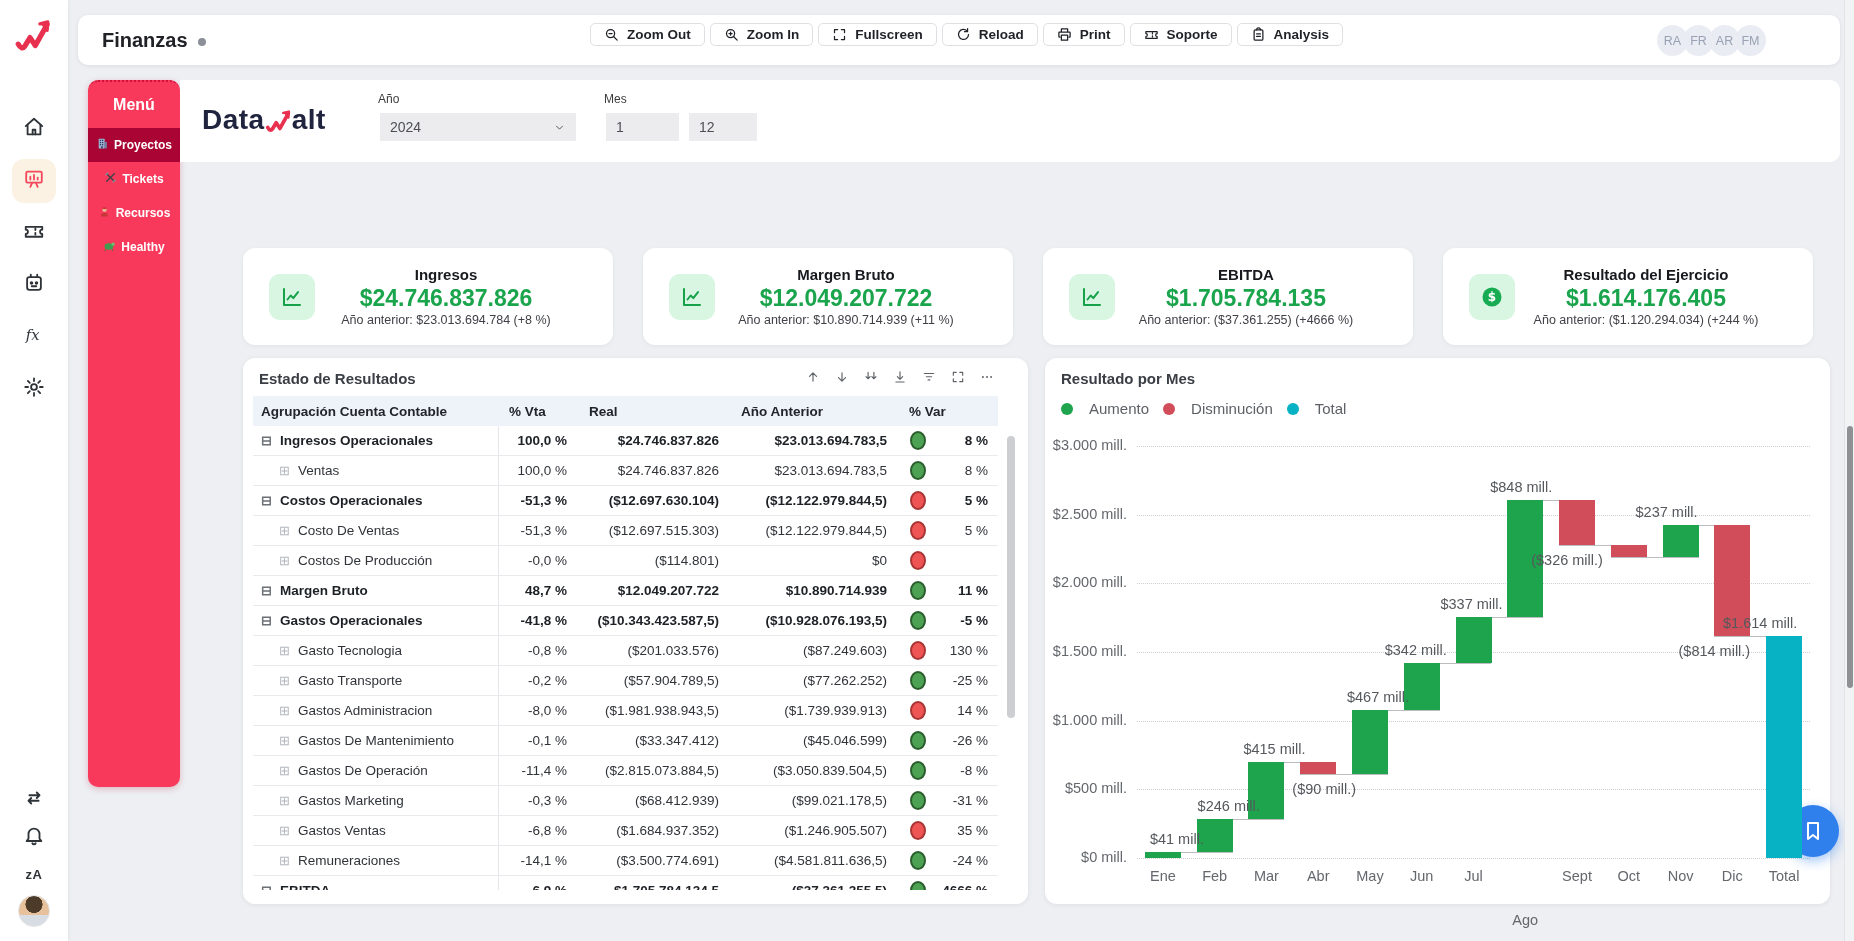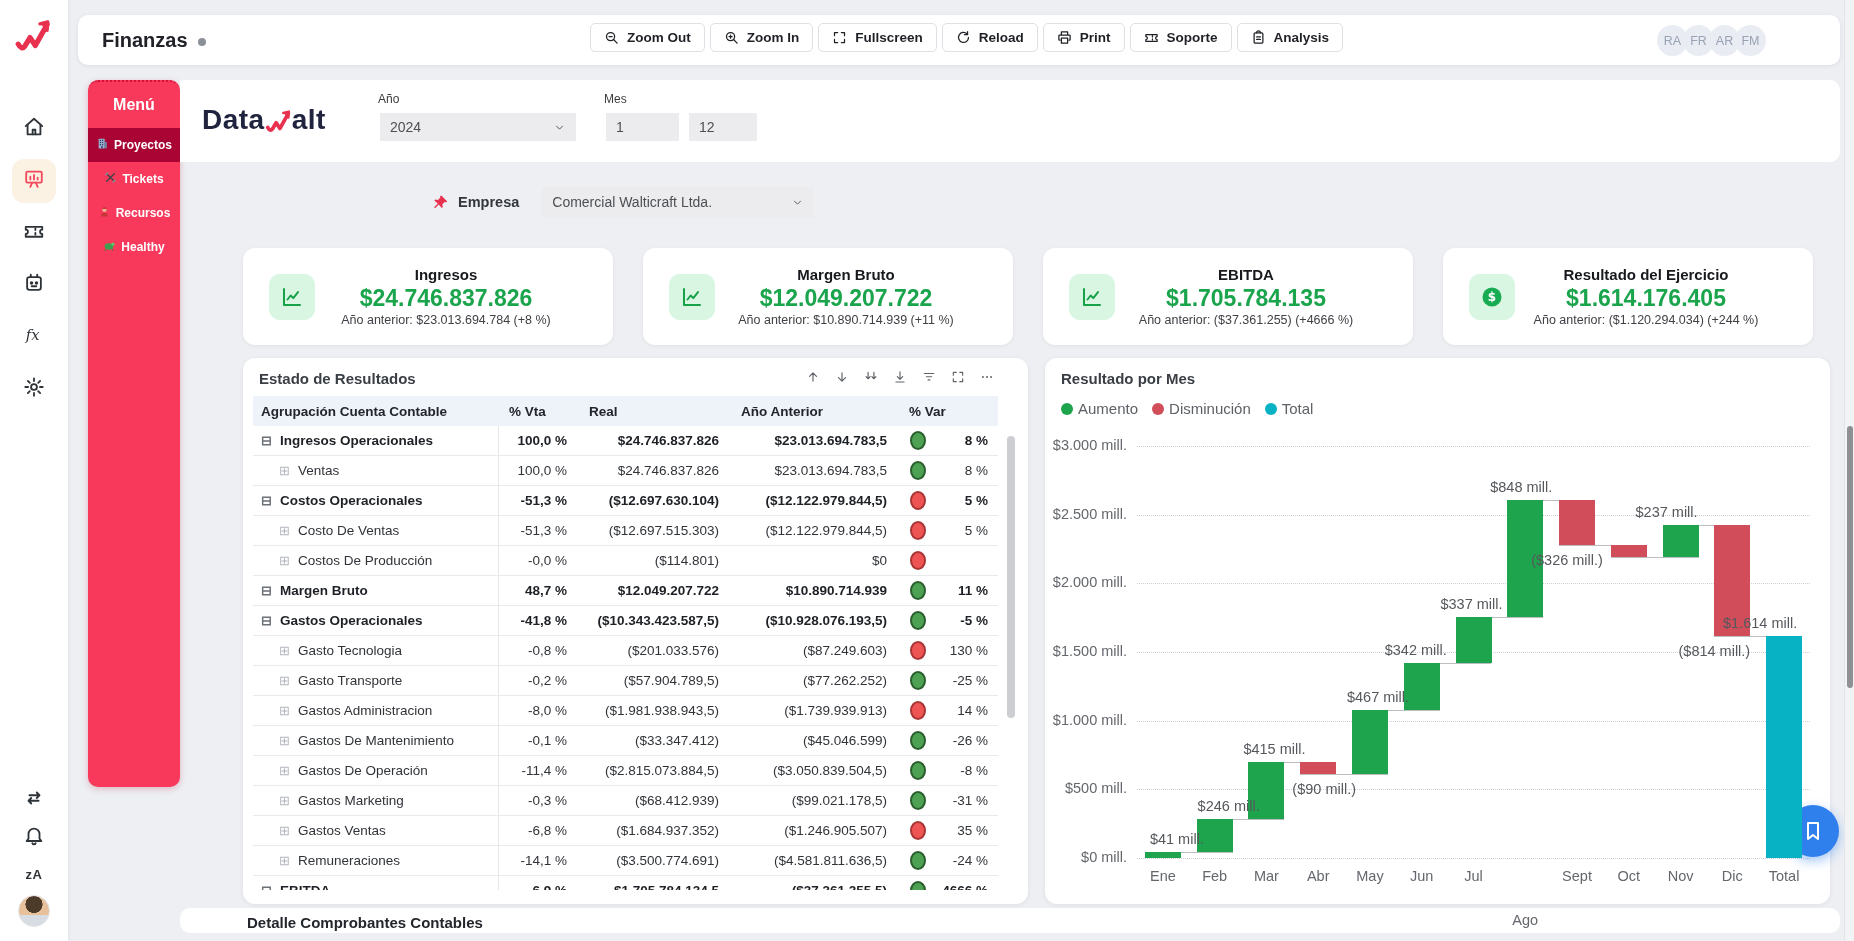--- a/index.html
+++ b/index.html
@@ -21,21 +21,21 @@
       background:radial-gradient(circle at 50% 28%, #4d3b2a 0 32%, rgba(0,0,0,0) 33%),
                  linear-gradient(180deg,#e6c19b 0 62%,#d8dde4 62%);}
 
   
   .topbar{position:absolute;left:78px;top:15px;width:1762px;height:50px;background:#fff;border-radius:10px;
           box-shadow:0 1px 4px rgba(25,28,40,.08);}
   .title-wrap{position:absolute;left:24px;top:0;height:50px;display:flex;align-items:center;gap:10px;
           font-size:20px;font-weight:700;color:#202228;}
   .title-dot{width:8px;height:8px;border-radius:50%;background:#8a8f98;margin-top:3px;}
   .toolbar{position:absolute;left:512px;top:8px;display:flex;gap:5px;}
-  .tool{height:29px;display:flex;align-items:center;gap:8px;padding:0 13px;background:#fff;border:1px solid #dfe0e4;
+  .tool{height:23px;display:flex;align-items:center;gap:8px;padding:0 13px;background:#fff;border:1px solid #dfe0e4;
         border-radius:5px;font-size:13.5px;font-weight:700;color:#1f2126;cursor:pointer;font-family:inherit;}
   .tool .ticon svg{width:15px;height:15px;display:block;}
   .avatars{position:absolute;right:74px;top:10px;display:flex;}
   .avatar{width:31px;height:31px;border-radius:50%;background:#e9ecf2;color:#99a2b4;font-size:12.5px;font-weight:400;
           display:flex;align-items:center;justify-content:center;margin-left:-5px;cursor:pointer;}
   .avatar:first-child{margin-left:0;}
 
   
   .menu{position:absolute;left:88px;top:80px;width:92px;height:707px;background:#f9395b;border-radius:10px;
         box-shadow:0 2px 6px rgba(180,20,50,.25);overflow:hidden;border-top:2px dotted #d21039;}
@@ -99,21 +99,21 @@
   .c.num{text-align:right;padding-right:12px;white-space:nowrap;}
   .c.circ{display:flex;justify-content:center;}
   .c.var{padding-right:4px;}
   .ellipse{width:16px;height:19px;border-radius:50%;}
   .ellipse.g{background:#4da153;border:2px solid #2a5f2d;}
   .ellipse.r{background:#ef5455;border:2px solid #a93434;}
   .tbl-scroll{position:absolute;right:13px;top:78px;width:8px;height:282px;background:#cdced2;border-radius:4px;cursor:pointer;}
 
   
   .legend{position:absolute;left:16px;top:42px;display:flex;gap:14px;align-items:center;font-size:15px;color:#5d6166;}
-  .legend-item{display:flex;align-items:center;gap:5px;}
+  .legend-item{display:flex;align-items:center;gap:16px;}
   .ldot{width:12px;height:12px;border-radius:50%;}
   .plot{position:absolute;left:92px;top:88px;width:673px;height:412px;}
   .gridline{position:absolute;left:0;width:100%;height:0;border-top:1px dotted #cfd0d4;}
   .ytick{position:absolute;left:0;width:82px;text-align:right;font-size:14.5px;color:#64676c;white-space:nowrap;}
   .bar{position:absolute;width:36px;z-index:2;cursor:pointer;}
   .conn{position:absolute;height:1px;background:#bcbdc1;z-index:1;}
   .dlabel{position:absolute;width:120px;text-align:center;font-size:14.5px;color:#55585c;white-space:nowrap;z-index:3;}
   .xlabel{position:absolute;text-align:center;font-size:14.5px;color:#64676c;z-index:3;}
 
   
@@ -335,34 +335,20 @@
       <span>2024</span>
       <svg viewBox="0 0 24 24" fill="none" stroke="currentColor" stroke-width="1.8">
           <path d="M6 9l6 6 6-6"></path>
         </svg>
     </div>
     <div class="slicer-label" style="left:424px;top:12px">Mes</div>
     <input class="mes-input" style="left: 426px; top: 33px; width: 73px;" value="1">
     <input class="mes-input" style="left: 509px; top: 33px; width: 68px;" value="12">
   </section>
 
-  <div class="empresa">
-    <span class="pin">
-      <svg viewBox="0 0 24 24">
-          <path fill="#e8304f" d="M13.5 2.5l8 8-1.3 1.2-2.3-.5-3.3 3.4.6 3.8-1.4 1.4-4.3-5-5.2 5.2-1.3-1.3 5.2-5.2-5-4.3 1.4-1.4 3.8.6 3.4-3.3-.5-2.3z"></path>
-        </svg>
-    </span>
-    <span class="empresa-label">Empresa</span>
-    <div class="dropdown">
-      <span>Comercial Walticraft Ltda.</span>
-      <svg viewBox="0 0 24 24" fill="none" stroke="currentColor" stroke-width="1.8">
-          <path d="M6 9l6 6 6-6"></path>
-        </svg>
-    </div>
-  </div>
 
   <div class="kpis" id="kpis">
       <div class="kpi">
         <div class="kpi-icon">
           <svg viewBox="0 0 24 24" fill="none" stroke="currentColor" stroke-width="2" stroke-linecap="round" stroke-linejoin="round">
             <path d="M4 4v16h16"></path>
             <path d="M7.5 14.5l3.2-4 2.6 2.6 4.7-6"></path>
           </svg>
         </div>
         <div class="kpi-texts">
@@ -750,23 +736,20 @@
       </div>
   <div class="ytick" style="top: 491px;">$0 mill.</div>
       <div class="ytick" style="top: 422.333px;">$500 mill.</div>
       <div class="ytick" style="top: 353.667px;">$1.000 mill.</div>
       <div class="ytick" style="top: 285px;">$1.500 mill.</div>
       <div class="ytick" style="top: 216.333px;">$2.000 mill.</div>
       <div class="ytick" style="top: 147.667px;">$2.500 mill.</div>
       <div class="ytick" style="top: 79px;">$3.000 mill.</div>
     </section>
 
-  <div class="bottom-band">
-    <h3>Detalle Comprobantes Contables</h3>
-  </div>
 
   <button class="fab">
     <svg viewBox="0 0 24 24" fill="none" stroke="currentColor" stroke-width="2" stroke-linecap="round" stroke-linejoin="round">
         <path d="M7 4h10v16l-5-4-5 4z"></path>
       </svg>
   </button>
 
   <div class="page-scrollbar">
     <div class="ps-thumb"></div>
   </div>

